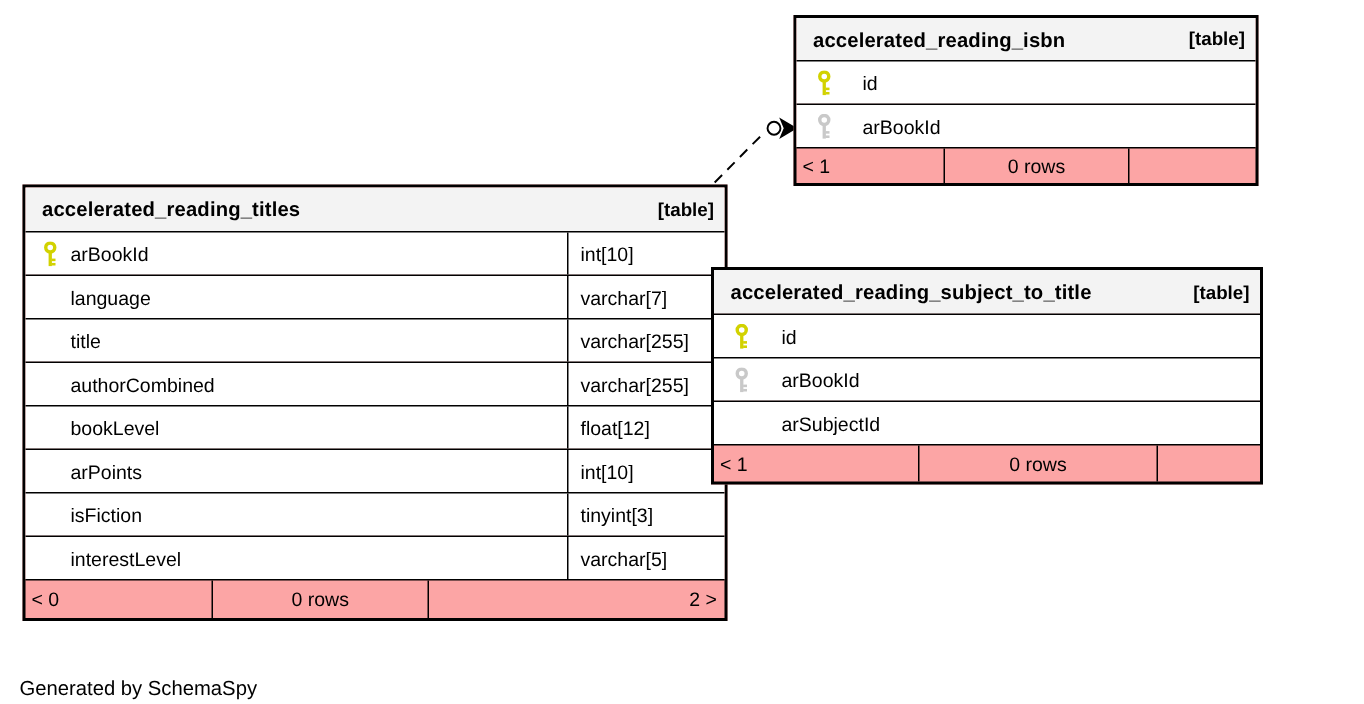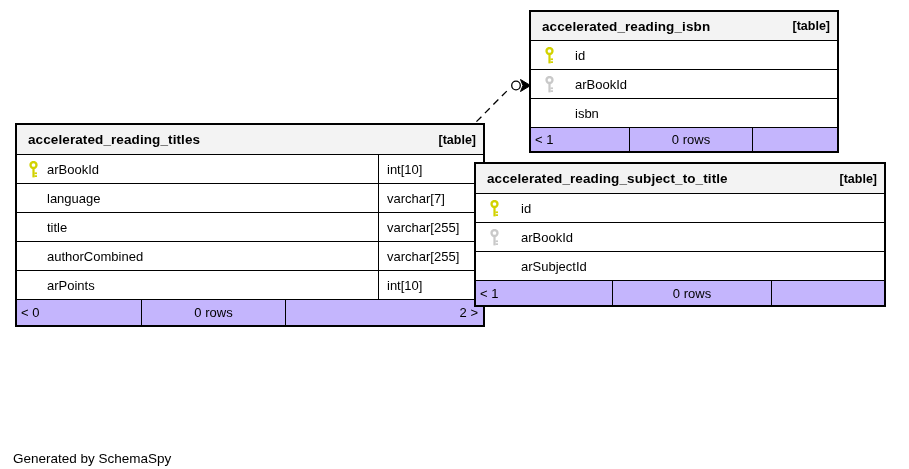--- a/index.html
+++ b/index.html
@@ -11,21 +11,21 @@
     color:#000;
     overflow:hidden;
   }
   .connections {
     position:absolute; left:0; top:0; z-index:0;
     pointer-events:none;
   }
   .tbl {
     position:absolute; z-index:1;
     border:2px solid #000;
-    background:#c4b5fd;
+    background:#fca5a5;
     font-size:13px;
   }
   .thead {
     display:flex; justify-content:space-between; align-items:center;
     background:#f3f3f3;
     padding:0 7px 0 11px;
   }
   .tname { font-weight:bold; font-size:13.5px; letter-spacing:0.1px; }
   .ttag  { font-weight:bold; font-size:12.5px; }
   .trow {
@@ -63,21 +63,21 @@
   
   #t2 { left:529px; top:10px; width:310px; }
   #t2 .thead { height:28px; }
   #t2 .trow  { height:29px; padding-left:12px; }
   #t2 .cname { margin-left:20px; }
   #t2 .tfoot { height:24px; }
   #t2 .fc1 { width:99px; }
   #t2 .fc2 { width:123px; }
 
   
-  #t3 { left:474px; top:162px; width:412px; }
+  #t3 { left:474px; top:178px; width:368px; }
   #t3 .thead { height:29px; }
   #t3 .trow  { height:29px; padding-left:12px; }
   #t3 .cname { margin-left:21px; }
   #t3 .tfoot { height:25px; }
   #t3 .fc1 { width:137px; }
   #t3 .fc2 { width:159px; }
 
   .note {
     position:absolute; left:13px; top:451px;
     font-size:13.5px; z-index:1;
@@ -126,22 +126,37 @@
     <span class="cname">title</span>
     <span class="ctype" style="margin-left:auto;">varchar[255]</span>
   </div>
   <div class="trow">
     <span class="keybox"></span>
     <span class="cname">authorCombined</span>
     <span class="ctype" style="margin-left:auto;">varchar[255]</span>
   </div>
   <div class="trow">
     <span class="keybox"></span>
+    <span class="cname">bookLevel</span>
+    <span class="ctype" style="margin-left:auto;">float[12]</span>
+  </div>
+  <div class="trow">
+    <span class="keybox"></span>
     <span class="cname">arPoints</span>
     <span class="ctype" style="margin-left:auto;">int[10]</span>
+  </div>
+  <div class="trow">
+    <span class="keybox"></span>
+    <span class="cname">isFiction</span>
+    <span class="ctype" style="margin-left:auto;">tinyint[3]</span>
+  </div>
+  <div class="trow">
+    <span class="keybox"></span>
+    <span class="cname">interestLevel</span>
+    <span class="ctype" style="margin-left:auto;">varchar[5]</span>
   </div>
   <div class="tfoot">
     <span class="fc fc1">&lt; 0</span>
     <span class="fc fc2">0 rows</span>
     <span class="fc fc3">2 &gt;</span>
   </div>
 </div>
 
 <div class="tbl" id="t2">
   <div class="thead">
@@ -163,24 +178,20 @@
     <span class="keybox">
         <svg width="11" height="17" viewBox="0 0 11 17">
           <circle cx="5.5" cy="4" r="3" fill="none" stroke="#c9c9c9" stroke-width="2.3"></circle>
           <rect x="4.4" y="6.8" width="2.2" height="9.6" fill="#c9c9c9"></rect>
           <rect x="6.4" y="11.4" width="2.6" height="1.7" fill="#c9c9c9"></rect>
           <rect x="6.4" y="14.3" width="2.6" height="1.7" fill="#c9c9c9"></rect>
         </svg>
       </span>
     <span class="cname">arBookId</span>
   </div>
-  <div class="trow">
-    <span class="keybox"></span>
-    <span class="cname">isbn</span>
-  </div>
   <div class="tfoot">
     <span class="fc fc1">&lt; 1</span>
     <span class="fc fc2">0 rows</span>
     <span class="fc fc3"></span>
   </div>
 </div>
 
 <div class="tbl" id="t3">
   <div class="thead">
     <span class="tname">accelerated_reading_subject_to_title</span>

